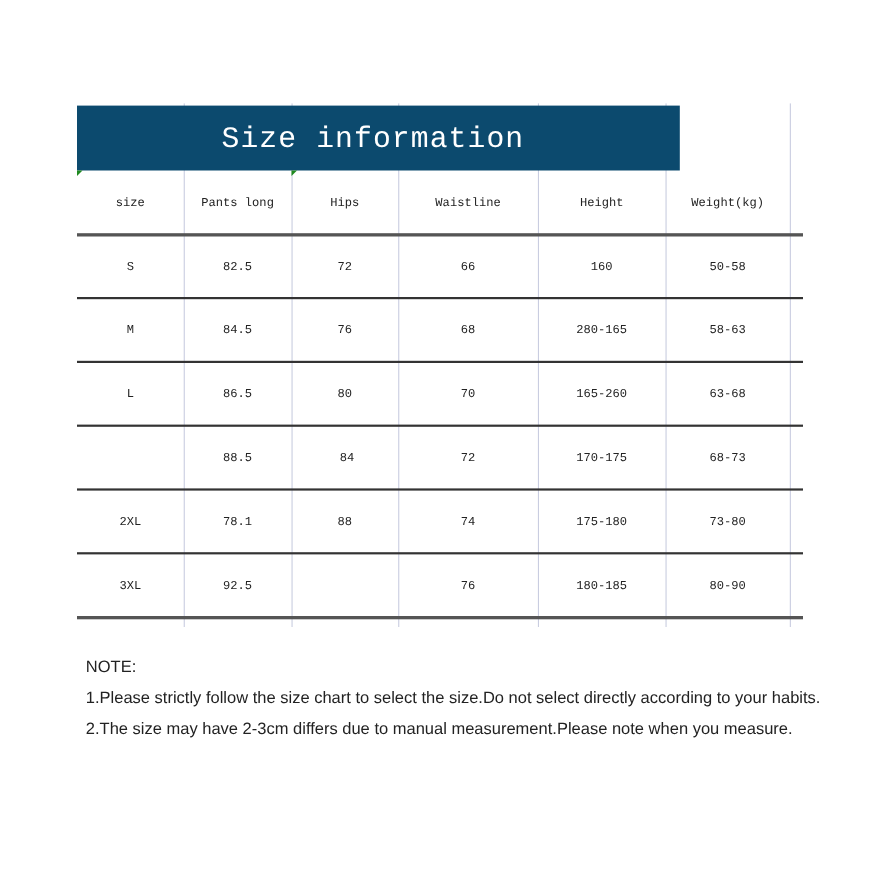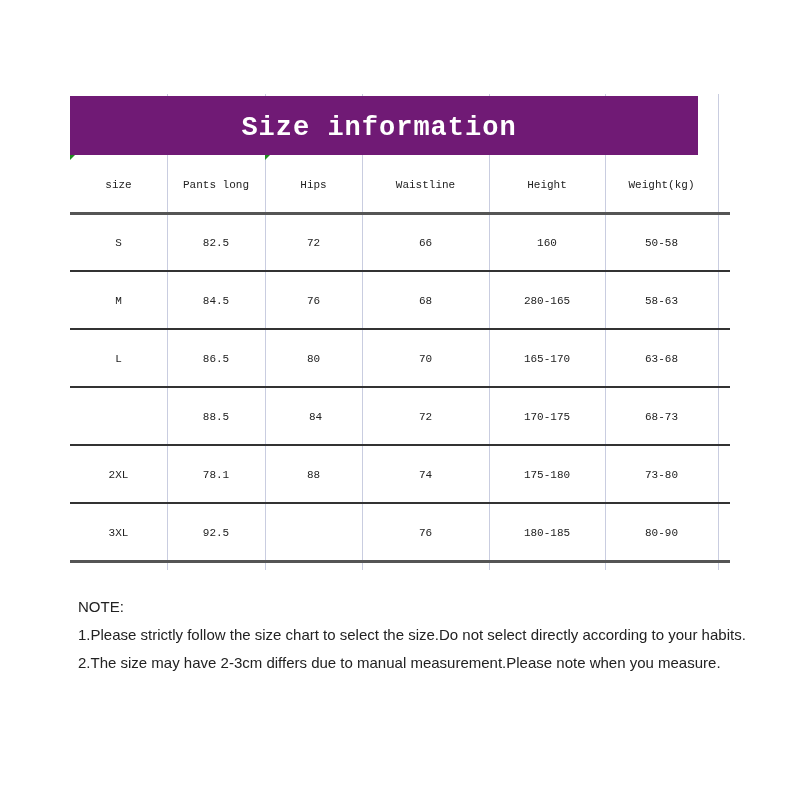--- a/index.html
+++ b/index.html
@@ -4,23 +4,23 @@
   <style>
     html, body { margin:0; padding:0; }
     body {
       width:800px; height:800px; background:#ffffff; position:relative; overflow:hidden;
       font-family:"Liberation Mono","DejaVu Sans Mono",monospace;
     }
     .vline {
       position:absolute; top:94px; height:476px; width:1px; background:#c9cde0;
     }
     .header-bar {
-      position:absolute; left:70px; top:96px; width:628px; height:59px; background:#701a75;
+      position:absolute; left:70px; top:96px; width:548px; height:59px; background:#0c4a6e;
       color:#fff; display:flex; align-items:center; justify-content:center;
-      font-family:"Liberation Mono","DejaVu Sans Mono",monospace; font-size:27px; letter-spacing:1px;font-weight:bold;
+      font-family:"Liberation Mono","DejaVu Sans Mono",monospace; font-size:27px; letter-spacing:1px;
     }
     .header-bar span { position:relative; left:-5px; top:2px; }
     .corner {
       position:absolute; top:155px; width:0; height:0;
       border-left:5px solid #1f8a1f; border-bottom:5px solid transparent;
     }
     .row {
       position:absolute; left:70px; width:660px; height:58px;
     }
     .row .cell {
@@ -80,21 +80,21 @@
     <div class="cell" style="left:419px;width:116px">280-165</div>
     <div class="cell" style="left:535px;width:113px">58-63</div>
   </div>
   <div class="hline" style="top:328px"></div>
 
   <div class="row" style="top:330px">
     <div class="cell" style="left:0;width:97px">L</div>
     <div class="cell" style="left:97px;width:98px">86.5</div>
     <div class="cell" style="left:195px;width:97px">80</div>
     <div class="cell" style="left:292px;width:127px">70</div>
-    <div class="cell" style="left:419px;width:116px">165-170</div>
+    <div class="cell" style="left:419px;width:116px">165-260</div>
     <div class="cell" style="left:535px;width:113px">63-68</div>
   </div>
   <div class="hline" style="top:386px"></div>
 
   <div class="row" style="top:388px">
     <div class="cell" style="left:97px;width:98px">88.5</div>
     <div class="cell" style="left:197px;width:97px">84</div>
     <div class="cell" style="left:292px;width:127px">72</div>
     <div class="cell" style="left:419px;width:116px">170-175</div>
     <div class="cell" style="left:535px;width:113px">68-73</div>

